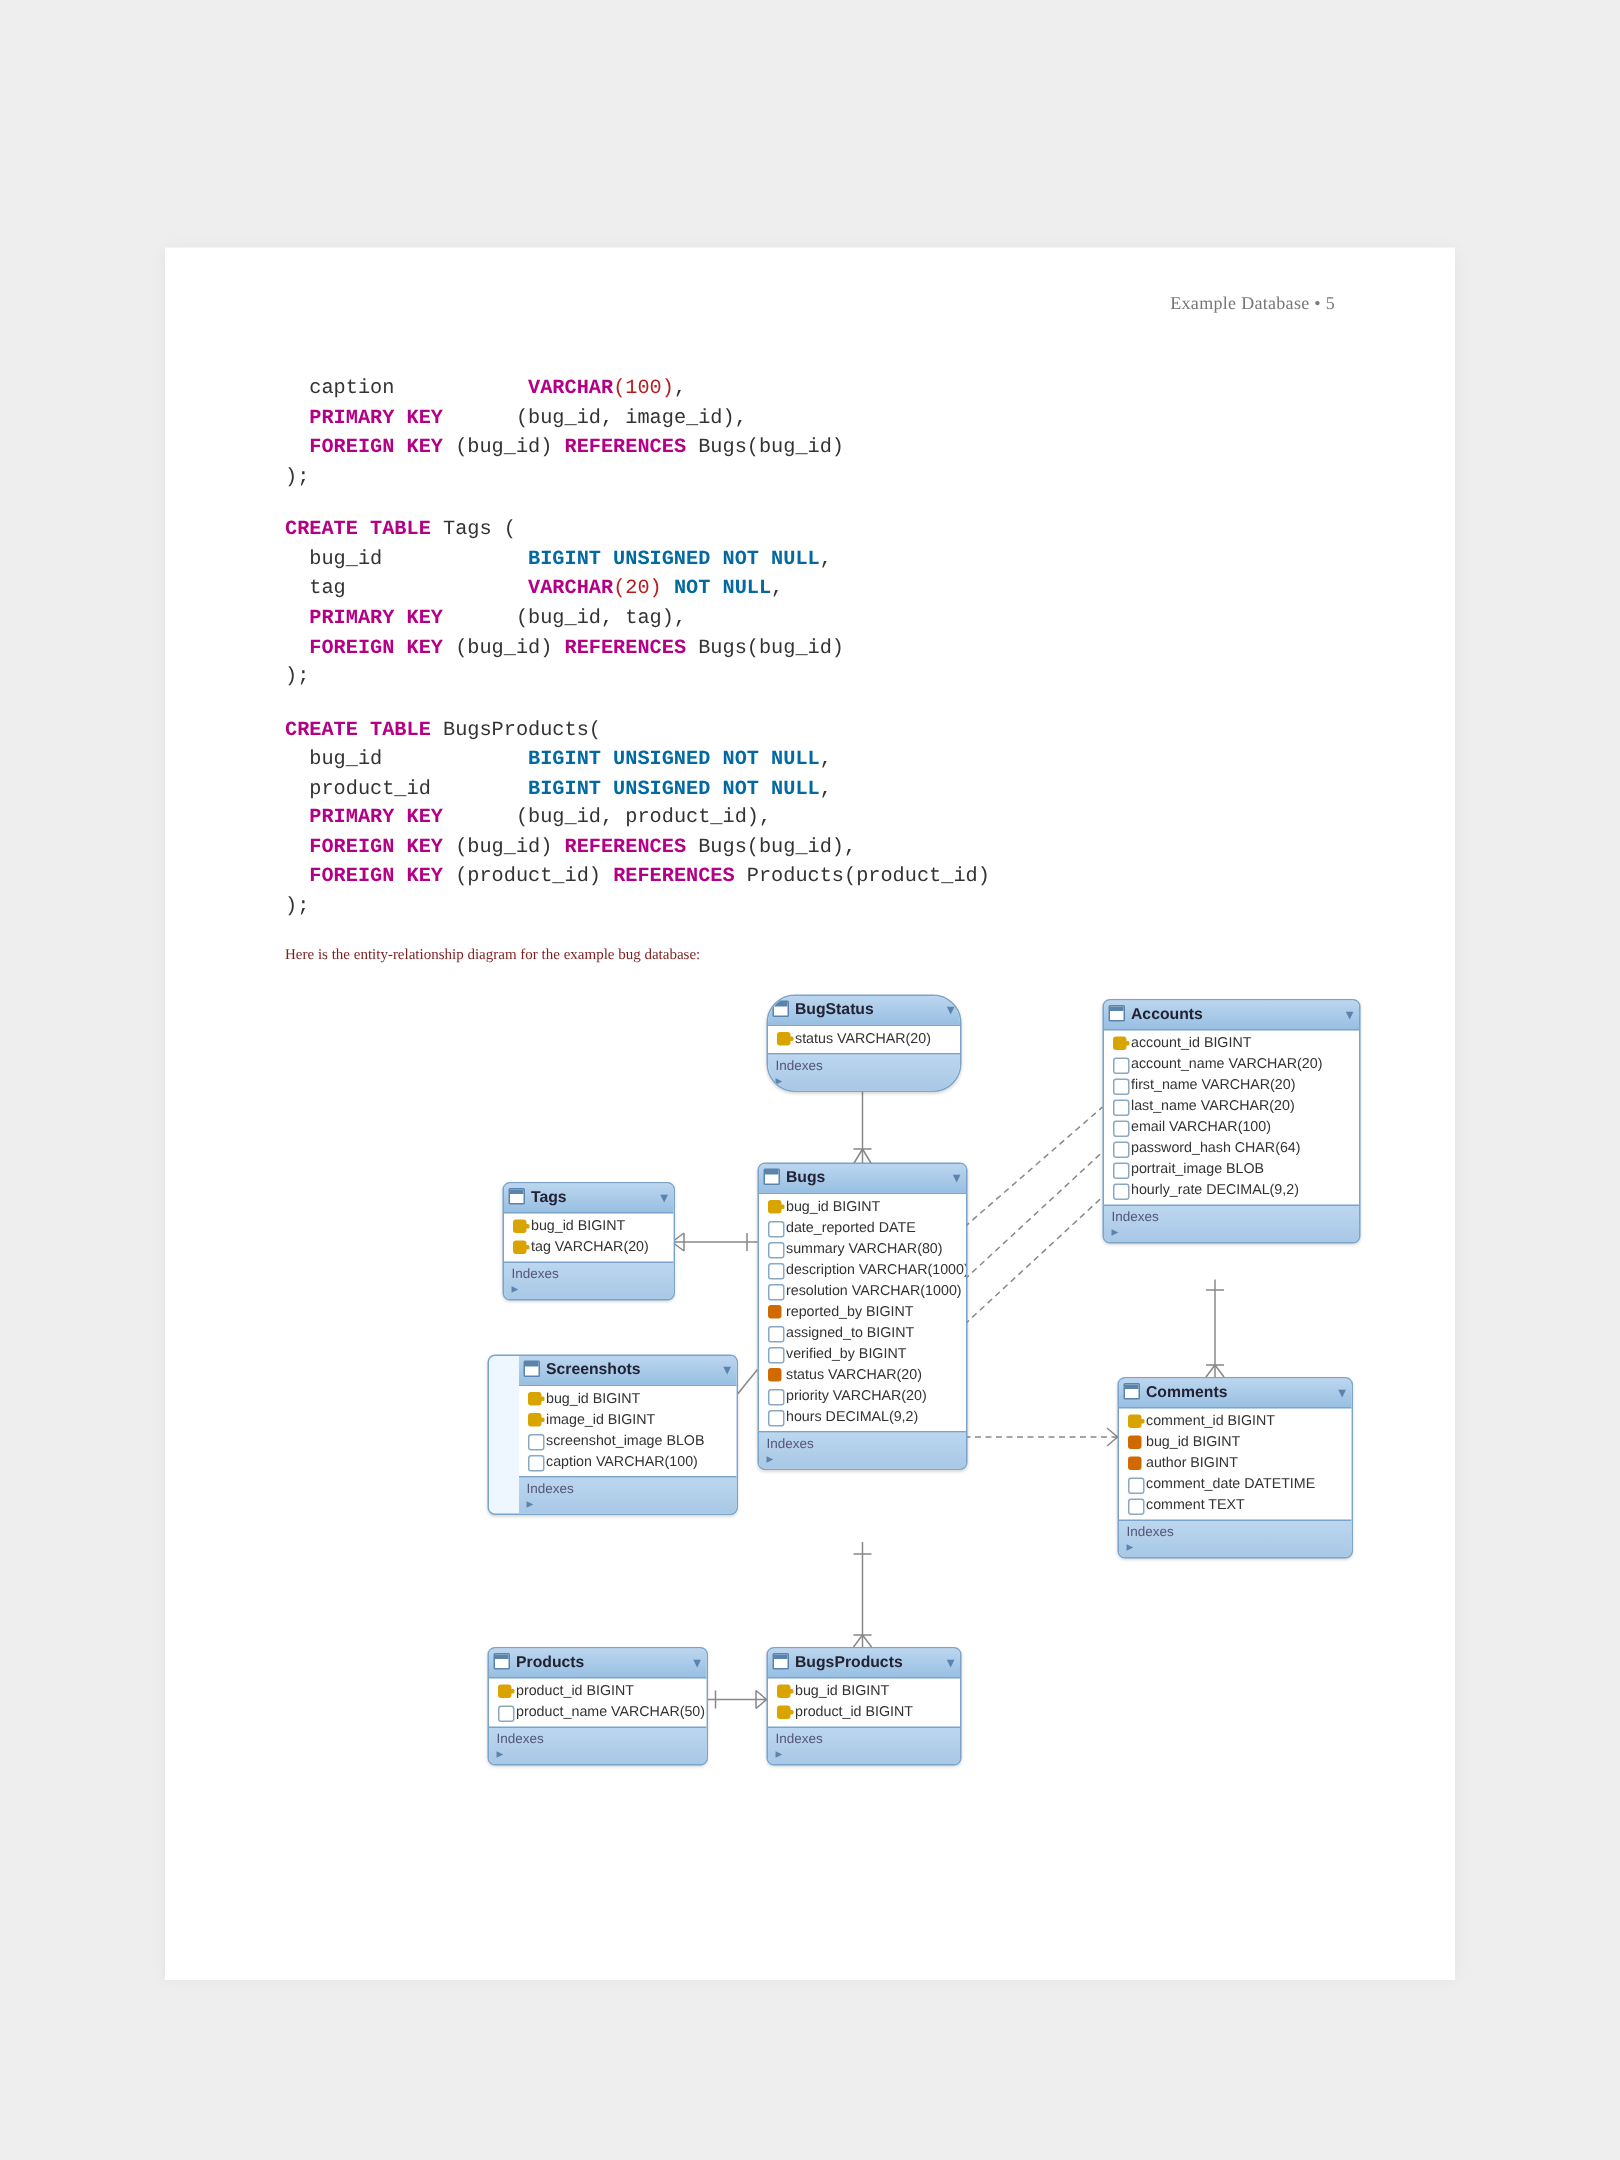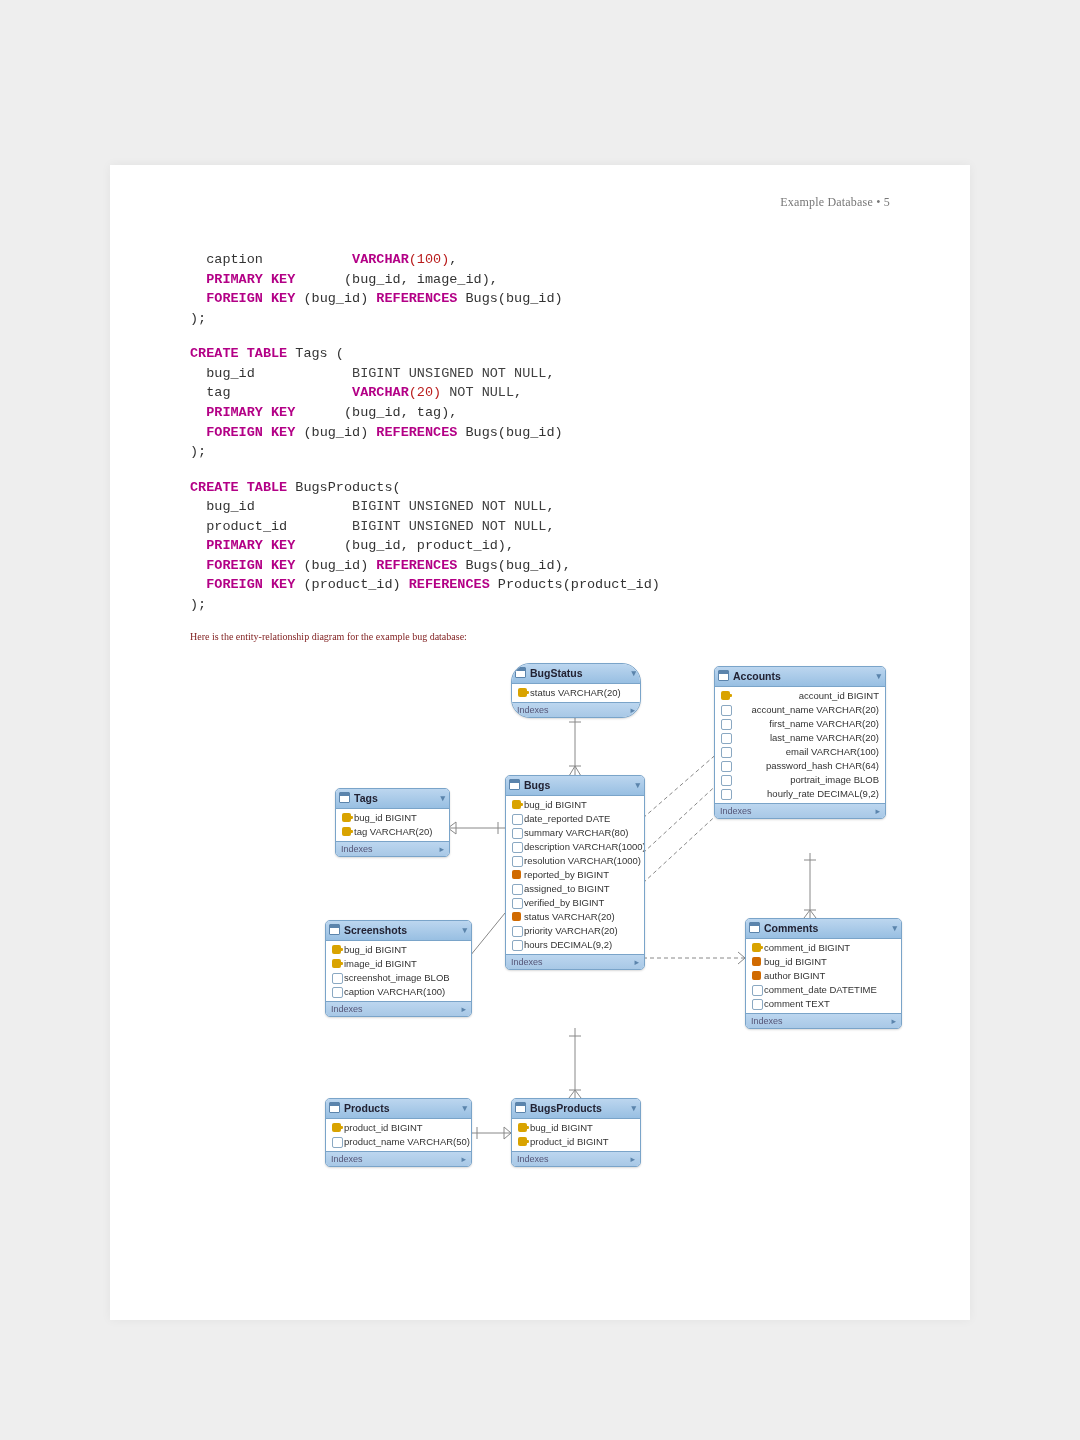--- a/index.html
+++ b/index.html
@@ -42,21 +42,21 @@
   
   .code {
     font-family: "Courier New", ui-monospace, monospace;
     font-size: 13.5px;
     line-height: 1.45;
     white-space: pre;
     color: #444;
     margin-bottom: 16px;
   }
   .kw  { color: #b30086; font-weight: 600; }   
-  .typ { color: #404040; font-weight: 400; }   
+  .typ { color: #0369a1; font-weight: 700; }   
   .fn  { color: #b30086; font-weight: 600; }   
   .id  { color: #333; }
   .par { color: #b91c1c; }
   .body-text {
     font-size: 10px;
     color: #7f1d1d;
     margin: 6px 0 16px 0;
   }
 
   
@@ -159,20 +159,21 @@
     border-radius: 50%;
   }
   .entity .idx {
     background: linear-gradient(#bcd6ef, #a8c8e6);
     border-top: 1px solid #7aa4c9;
     font-size: 9px;
     color: #557;
     padding: 2px 5px;
     display: flex;
     justify-content: space-between;
+    flex-direction: column;
   }
   .entity .idx .arrow { color: #5b84ac; font-size: 9px; }
 </style>
 </head>
 <body>
 
 <div class="stage">
   <div class="page">
 
     <div class="running-head">Example Database • 5</div>
@@ -240,21 +241,21 @@
           </div>
           <div class="cols">
             <div class="col"><span class="k k-pk"></span><span>status VARCHAR(20)</span></div>
           </div>
           <div class="idx">
               <span>Indexes</span>
               <span class="arrow">▸</span>
             </div>
         </div>
 
-        <div class="entity" style="left:434px; top:8px; width:170px;text-align:right;">
+        <div class="entity" style="left:455px; top:8px; width:170px;">
           <div class="e-title">
             <span class="table-icon"></span>
             <span>Accounts</span>
             <span class="chev">▾</span>
           </div>
           <div class="cols">
             <div class="col"><span class="k k-pk"></span><span>account_id BIGINT</span></div>
             <div class="col"><span class="k k-col"></span><span>account_name VARCHAR(20)</span></div>
             <div class="col"><span class="k k-col"></span><span>first_name VARCHAR(20)</span></div>
             <div class="col"><span class="k k-col"></span><span>last_name VARCHAR(20)</span></div>
@@ -303,21 +304,21 @@
             <div class="col"><span class="k k-fk"></span><span>status VARCHAR(20)</span></div>
             <div class="col"><span class="k k-col"></span><span>priority VARCHAR(20)</span></div>
             <div class="col"><span class="k k-col"></span><span>hours DECIMAL(9,2)</span></div>
           </div>
           <div class="idx">
               <span>Indexes</span>
               <span class="arrow">▸</span>
             </div>
         </div>
 
-        <div class="entity" style="left:45px; top:262px; width:145px;">
+        <div class="entity" style="left:45px; top:245px; width:145px;padding-left:20px;">
           <div class="e-title">
               <span class="table-icon"></span>
               <span>Screenshots</span>
               <span class="chev">▾</span>
             </div>
           <div class="cols">
             <div class="col"><span class="k k-pk"></span><span>bug_id BIGINT</span></div>
             <div class="col"><span class="k k-pk"></span><span>image_id BIGINT</span></div>
             <div class="col"><span class="k k-col"></span><span>screenshot_image BLOB</span></div>
             <div class="col"><span class="k k-col"></span><span>caption VARCHAR(100)</span></div>

